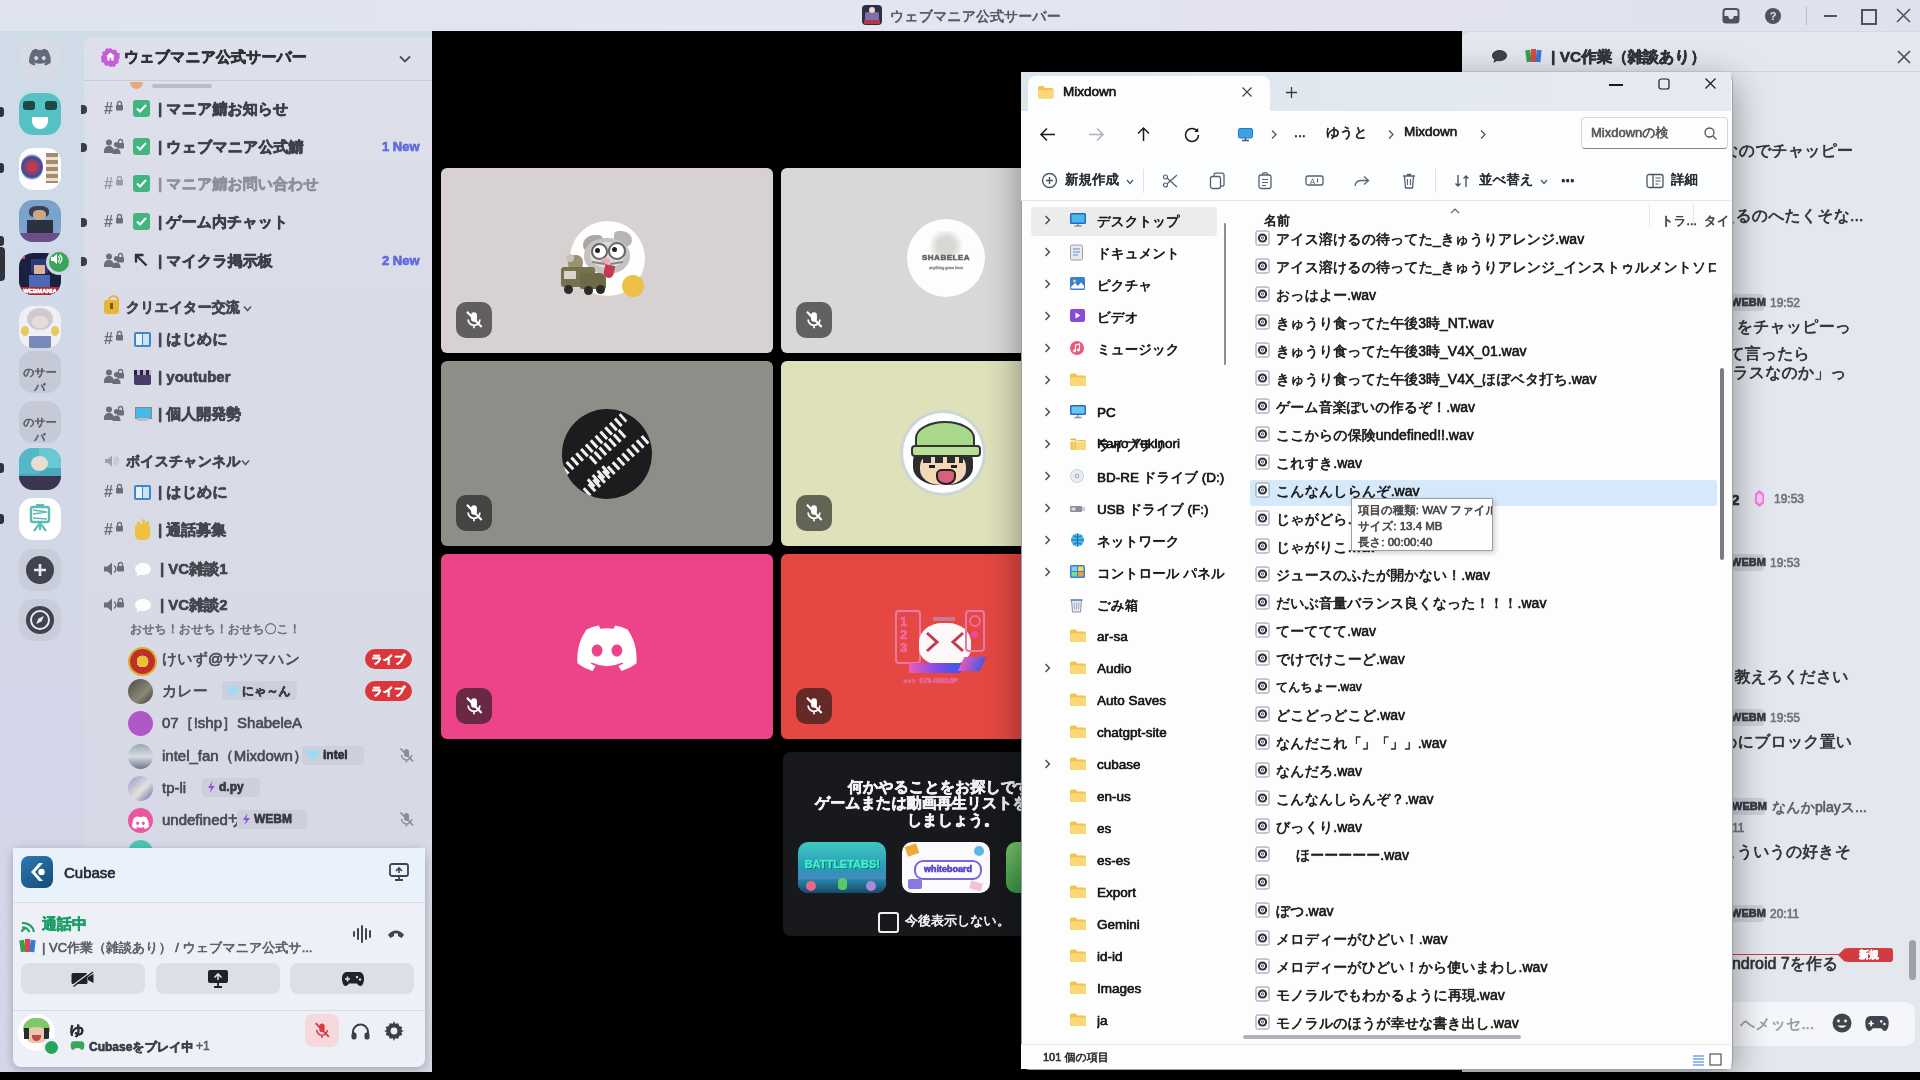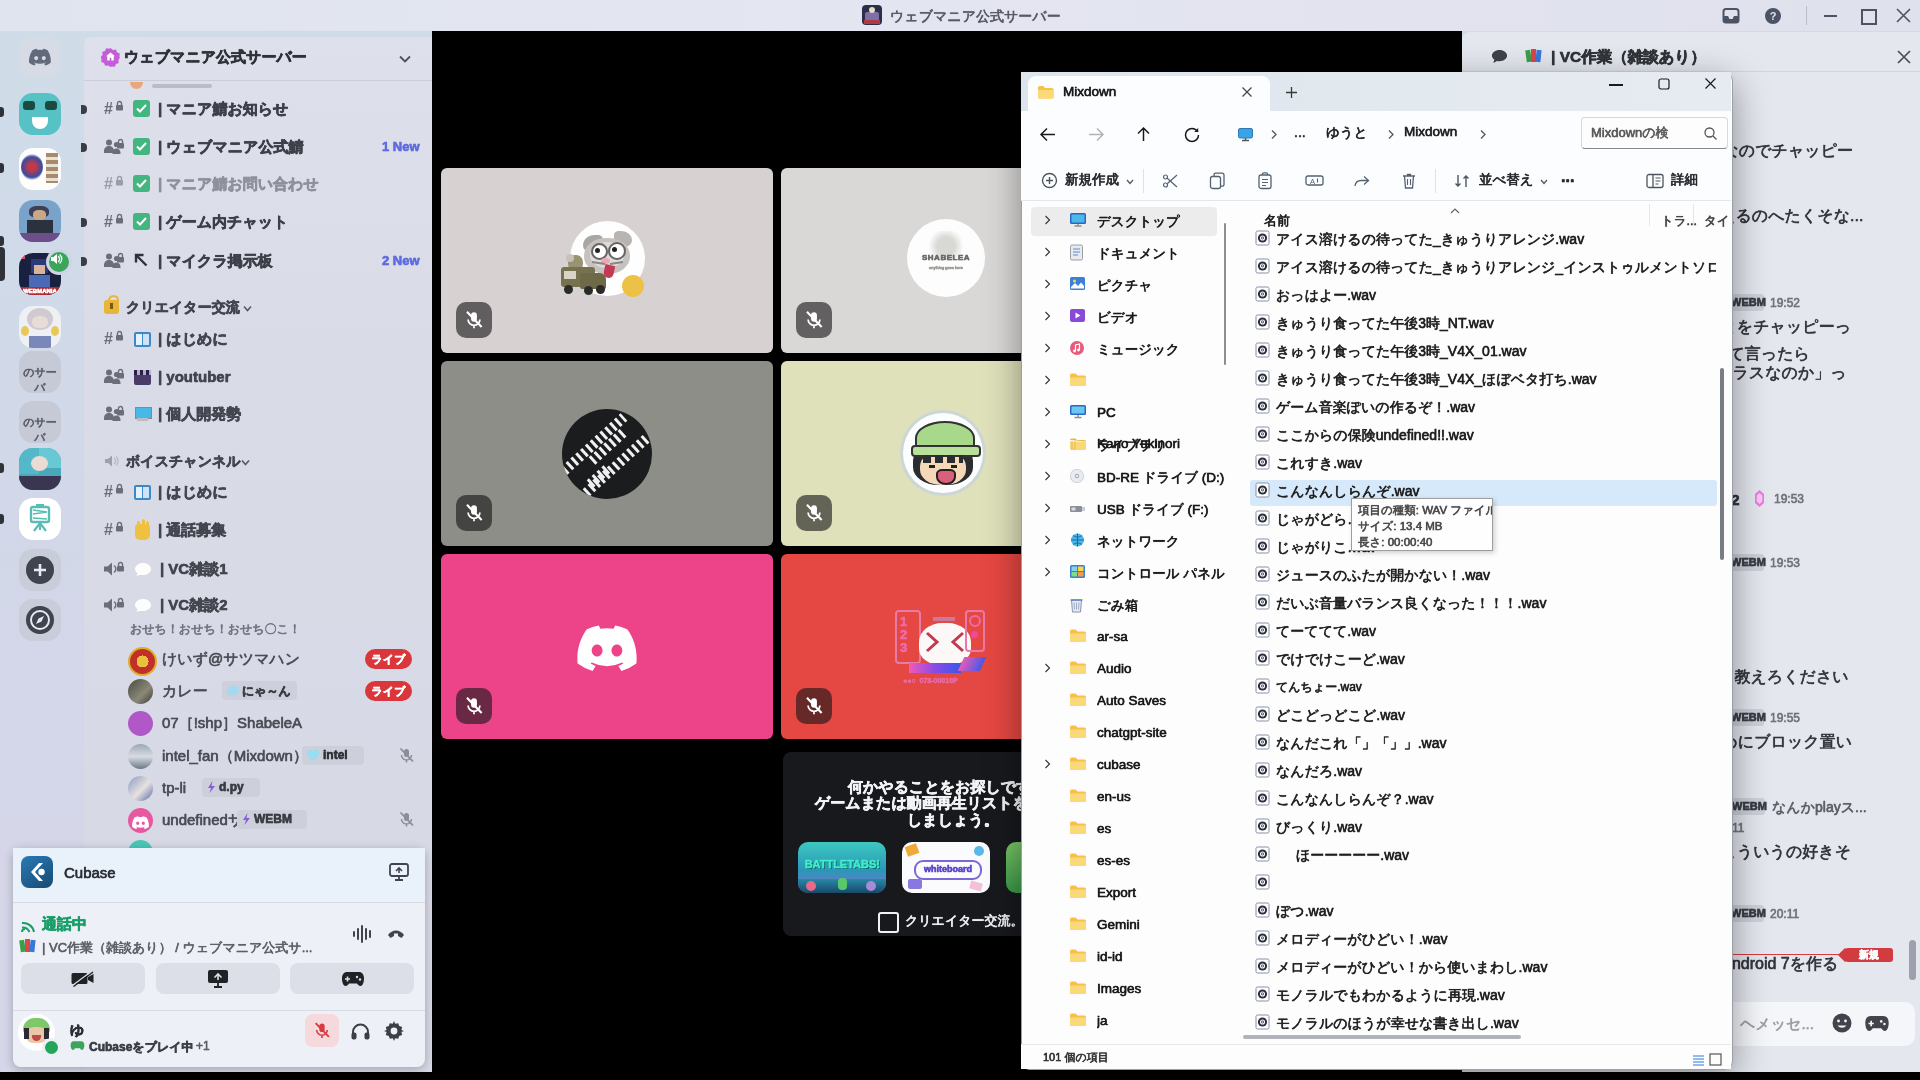--- a/index.html
+++ b/index.html
@@ -558,21 +558,21 @@
     </div>
 <div class="ab" style="left:902px;top:842px;width:88px;height:51px;background:#fbfbfd;border-radius:10px;overflow:hidden;">
       <div style="position:absolute;left:12px;top:18px;width:64px;height:16px;border:2px solid #7a68d8;border-radius:9px;color:#5a48c8;font-weight:bold;font-size:9px;text-align:center;line-height:15px">whiteboard</div>
       <div style="position:absolute;left:4px;top:3px;width:12px;height:10px;background:#f0a838;transform:rotate(-20deg)"></div>
       <div style="position:absolute;right:6px;top:4px;width:10px;height:10px;background:#58b8e8;border-radius:50%"></div>
       <div style="position:absolute;left:6px;bottom:4px;width:14px;height:10px;background:#8a78e0;border-radius:2px"></div>
       <div style="position:absolute;right:8px;bottom:3px;width:12px;height:8px;background:#f2c0d8;transform:rotate(15deg)"></div>
     </div>
 <div class="ab" style="left:1006px;top:842px;width:15px;height:51px;background:linear-gradient(180deg,#7ac868,#3a9848);border-radius:10px 0 0 10px;"></div>
 <div class="ab" style="left:878px;top:912px;width:17px;height:17px;border:2px solid #f0f1f3;border-radius:3px;"></div>
-<div class="tx" style="left:905px;top:912px;font-size:13px;color:#f2f3f5;font-weight:normal;">クリエイター交流。</div>
+<div class="tx" style="left:905px;top:912px;font-size:13px;color:#f2f3f5;font-weight:normal;">今後表示しない。</div>
 <div class="ab" style="left:1462px;top:32px;width:458px;height:1040px;background:#e4e7ee;border-radius:8px 0 0 0;z-index:10;"></div>
 <svg class="ab" style="left:1491px;top:48px;z-index:11" width="17" height="17" viewBox="0 0 18 16">
       <path d="M9 1c4.4 0 8 2.7 8 6s-3.6 6-8 6c-.9 0-1.8-.1-2.6-.3L2.5 15l1-3.8C2 10.2 1 8.7 1 7c0-3.3 3.6-6 8-6z" fill="#3e424a"></path>
     </svg>
 <div class="ab" style="left:1526px;top:48px;width:16px;height:15px;z-index:11;">
       <div style="position:absolute;left:0;top:2px;width:5px;height:12px;background:#3a9e4a;transform:rotate(-8deg)"></div>
       <div style="position:absolute;left:5px;top:1px;width:5px;height:13px;background:#d84848"></div>
       <div style="position:absolute;left:10px;top:2px;width:5px;height:12px;background:#3878d8;transform:rotate(6deg)"></div>
     </div>
 <div class="tx" style="left:1551px;top:47px;font-size:15.5px;color:#303338;font-weight:bold;z-index:11;">| VC作業（雑談あり）</div>

